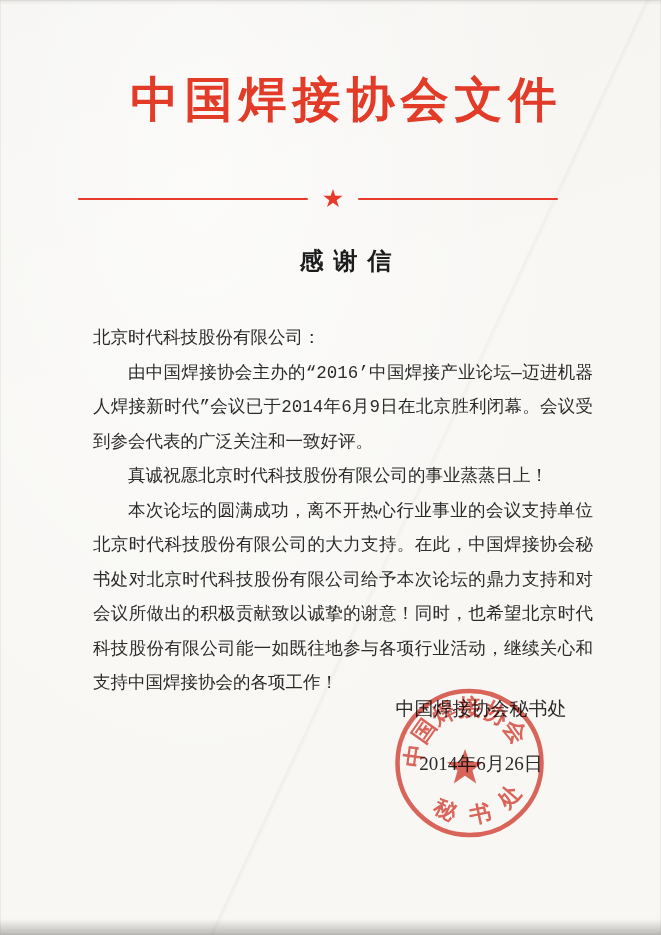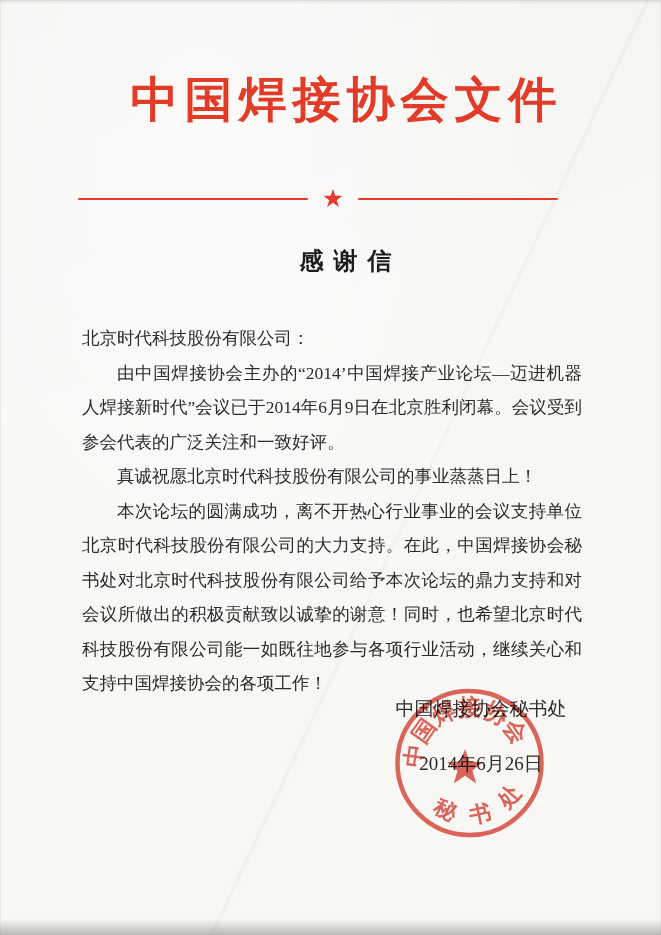--- a/index.html
+++ b/index.html
@@ -50,24 +50,25 @@
     font-size:25px;line-height:20px;
     color:var(--divider-red,#e8392b);
   }
   .letter-title{
     position:absolute;top:245px;left:16px;width:100%;
     margin:0;text-align:center;
     font-size:24px;font-weight:600;letter-spacing:2px;
     color:#1c1c1c;
   }
   .letter-body{
-    position:absolute;top:321px;left:82px;width:500px;
+    position:absolute;top:321px;left:93px;width:500px;
     font-size:17.5px;line-height:34.5px;
     text-align:justify;
     color:var(--text,#2b2b2b);
+    font-family:Liberation Mono, monospace;
   }
   .letter-body p{margin:0;}
   .letter-body p.para{text-indent:2em;}
   .sig-block{
     position:absolute;top:697px;left:386px;width:190px;
     text-align:center;color:var(--text,#2b2b2b);
   }
   .sig-name{font-size:19px;line-height:24px;white-space:nowrap;}
   .sig-date{font-size:19px;line-height:24px;margin-top:31px;white-space:nowrap;}
   .seal{
@@ -92,21 +93,21 @@
   <div class="divider">
     <span class="dline left"></span>
     <span class="star">★</span>
     <span class="dline right"></span>
   </div>
 
   <h2 class="letter-title">感 谢 信</h2>
 
   <div class="letter-body">
     <p class="salutation">北京时代科技股份有限公司：</p>
-    <p class="para">由中国焊接协会主办的“2014’中国焊接产业论坛—迈进机器人焊接新时代”会议已于2014年6月9日在北京胜利闭幕。会议受到参会代表的广泛关注和一致好评。</p>
+    <p class="para">由中国焊接协会主办的“2016’中国焊接产业论坛—迈进机器人焊接新时代”会议已于2014年6月9日在北京胜利闭幕。会议受到参会代表的广泛关注和一致好评。</p>
     <p class="para">真诚祝愿北京时代科技股份有限公司的事业蒸蒸日上！</p>
     <p class="para">本次论坛的圆满成功，离不开热心行业事业的会议支持单位北京时代科技股份有限公司的大力支持。在此，中国焊接协会秘书处对北京时代科技股份有限公司给予本次论坛的鼎力支持和对会议所做出的积极贡献致以诚挚的谢意！同时，也希望北京时代科技股份有限公司能一如既往地参与各项行业活动，继续关心和支持中国焊接协会的各项工作！</p>
   </div>
 
   <div class="sig-block">
     <div class="sig-name">中国焊接协会秘书处</div>
     <div class="sig-date">2014年6月26日</div>
   </div>
 
   <svg class="seal" viewBox="0 0 157 157" xmlns="http://www.w3.org/2000/svg">

